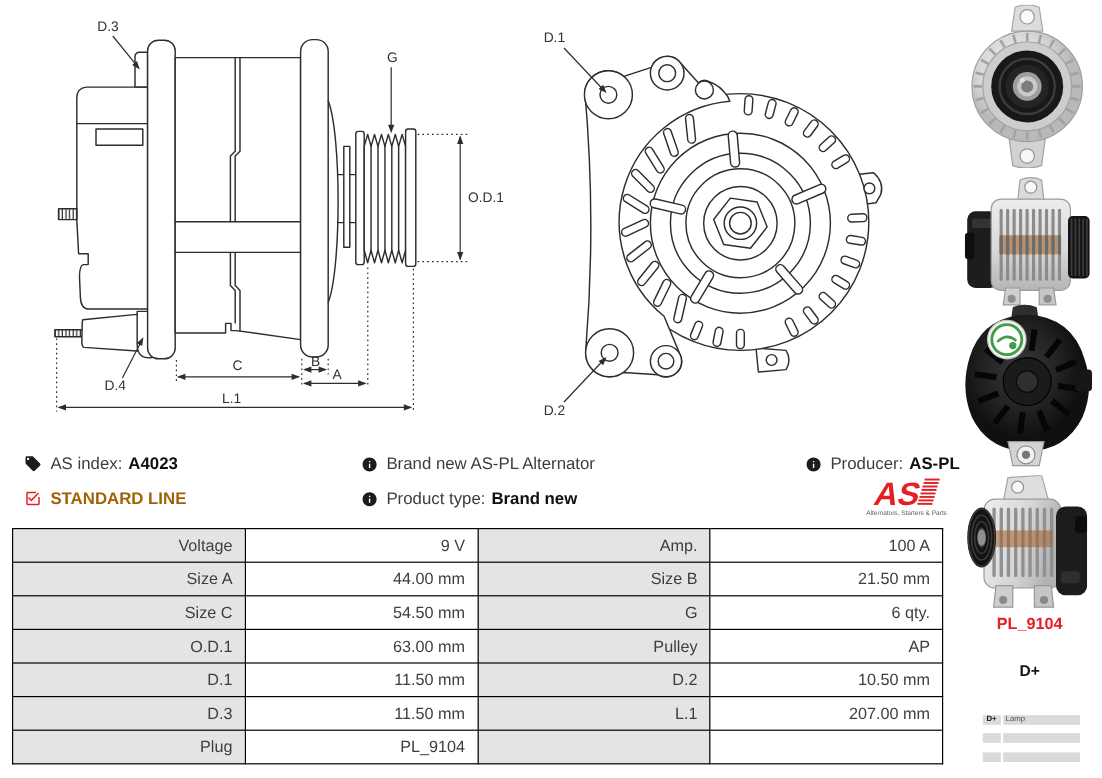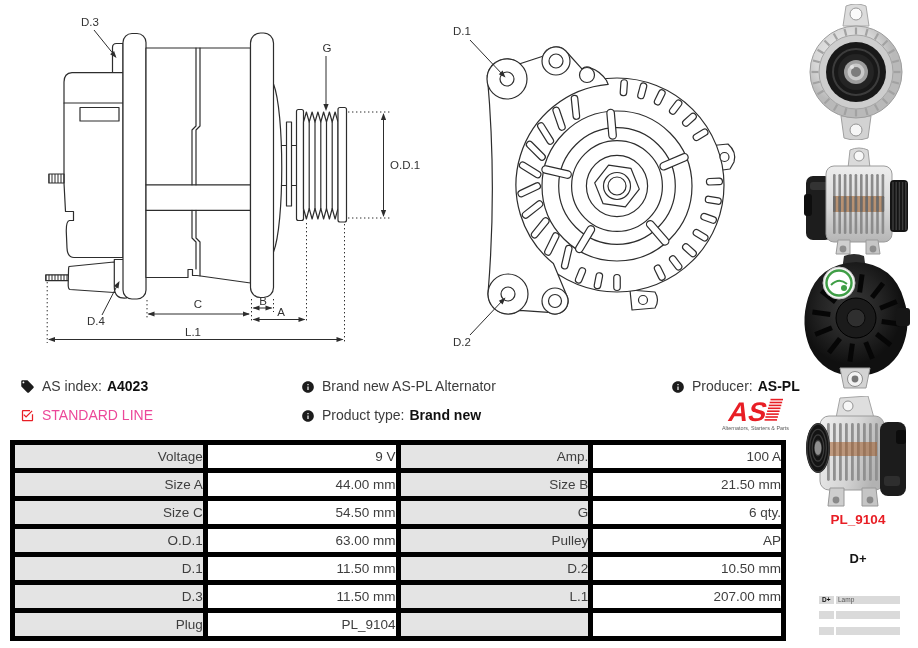--- a/index.html
+++ b/index.html
@@ -13,25 +13,25 @@
 .nf { fill:none; }
 .dl { stroke:#2d2d2d; stroke-width:1; fill:none; }
 .dot { stroke:#2d2d2d; stroke-width:1; fill:none; stroke-dasharray:1.4 2.6; }
 .dt { font-family:"Liberation Sans", sans-serif; font-size:11.5px; fill:#333; }
 .info-item { position:absolute; display:flex; align-items:flex-end; gap:7px;
   font-size:14px; color:#3c3c3c; white-space:pre; height:16px; }
 .info-item .iic { display:flex; align-items:center; }
 .info-item .b { font-weight:bold; color:#101010; }
 .info-item .r { color:#3c3c3c; }
 #standard-line { color:#e81e25; font-weight:bold; }
-#standard-line .r { color:#ec4899; font-weight:normal; }
+#standard-line .r { color:#a16207; font-weight:bold; }
 #logo-wrap { position:absolute; left:717px; top:397px; }
 table.specs { position:absolute; left:10px; top:440px; width:776px; height:196px;
   border-collapse:collapse; table-layout:fixed; font-size:13.5px; color:#3e3e3e; }
-table.specs td { border:5px solid #000000; text-align:right; 
+table.specs td { border:1px solid #000000; text-align:right; padding-right:10px;
   height:28px; vertical-align:middle; }
 table.specs td.lab { background:#e4e4e4; }
 table.specs td.val { background:#fff; }
 #plug-code { position:absolute; left:806px; top:512px; width:104px; text-align:center;
   color:#e81e25; font-weight:bold; font-size:13.5px; }
 #terminal { position:absolute; left:806px; top:551px; width:104px; text-align:center;
   color:#141414; font-weight:bold; font-size:13px; }
 .pins { position:absolute; left:819px; top:595.5px; width:81px; }
 .pin-row { display:flex; gap:2.5px; margin-bottom:7.5px; height:8px; }
 .pin-cell { background:#dadada; height:8px; font-size:6.5px; line-height:8px; }

